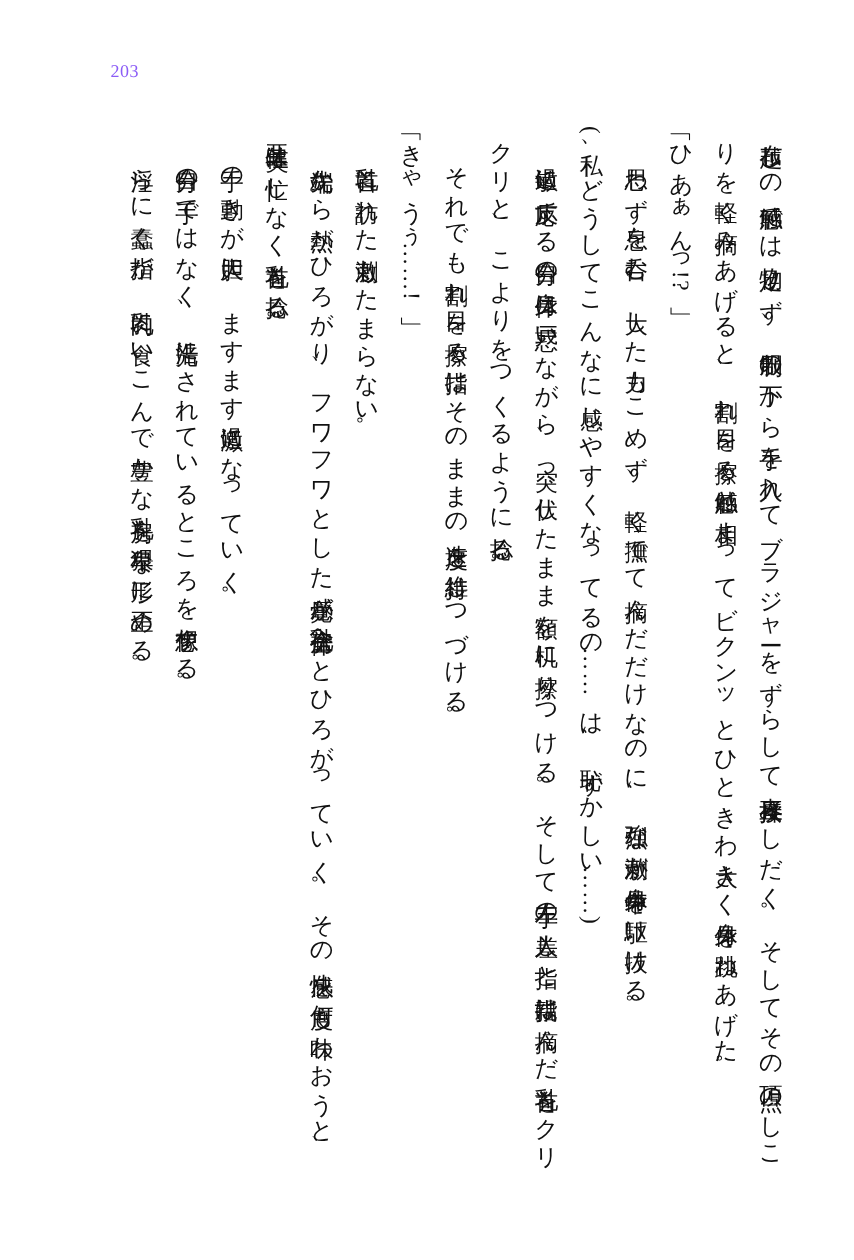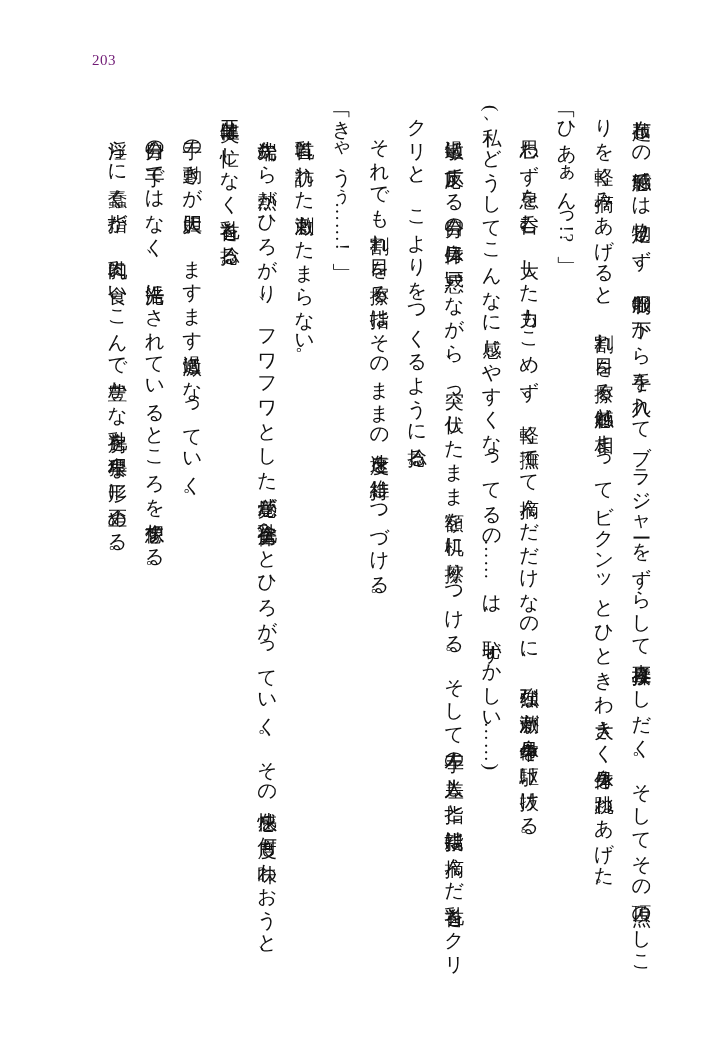--- a/index.html
+++ b/index.html
@@ -22,21 +22,21 @@
     width: 712px;
     height: 1050px;
     background: #ffffff;
   }
   #page-number {
     position: absolute;
     left: 92px;
     top: 52px;
     font-size: 15px;
     letter-spacing: 0.5px;
-    color: #701a75;
+    color: #8b5cf6;
     font-family: "Liberation Serif", "DejaVu Serif", serif;
   }
   
   #vtext {
     position: absolute;
     right: 52px;
     top: 105px;
     width: 598px;
     height: 860px;
     writing-mode: vertical-rl;

